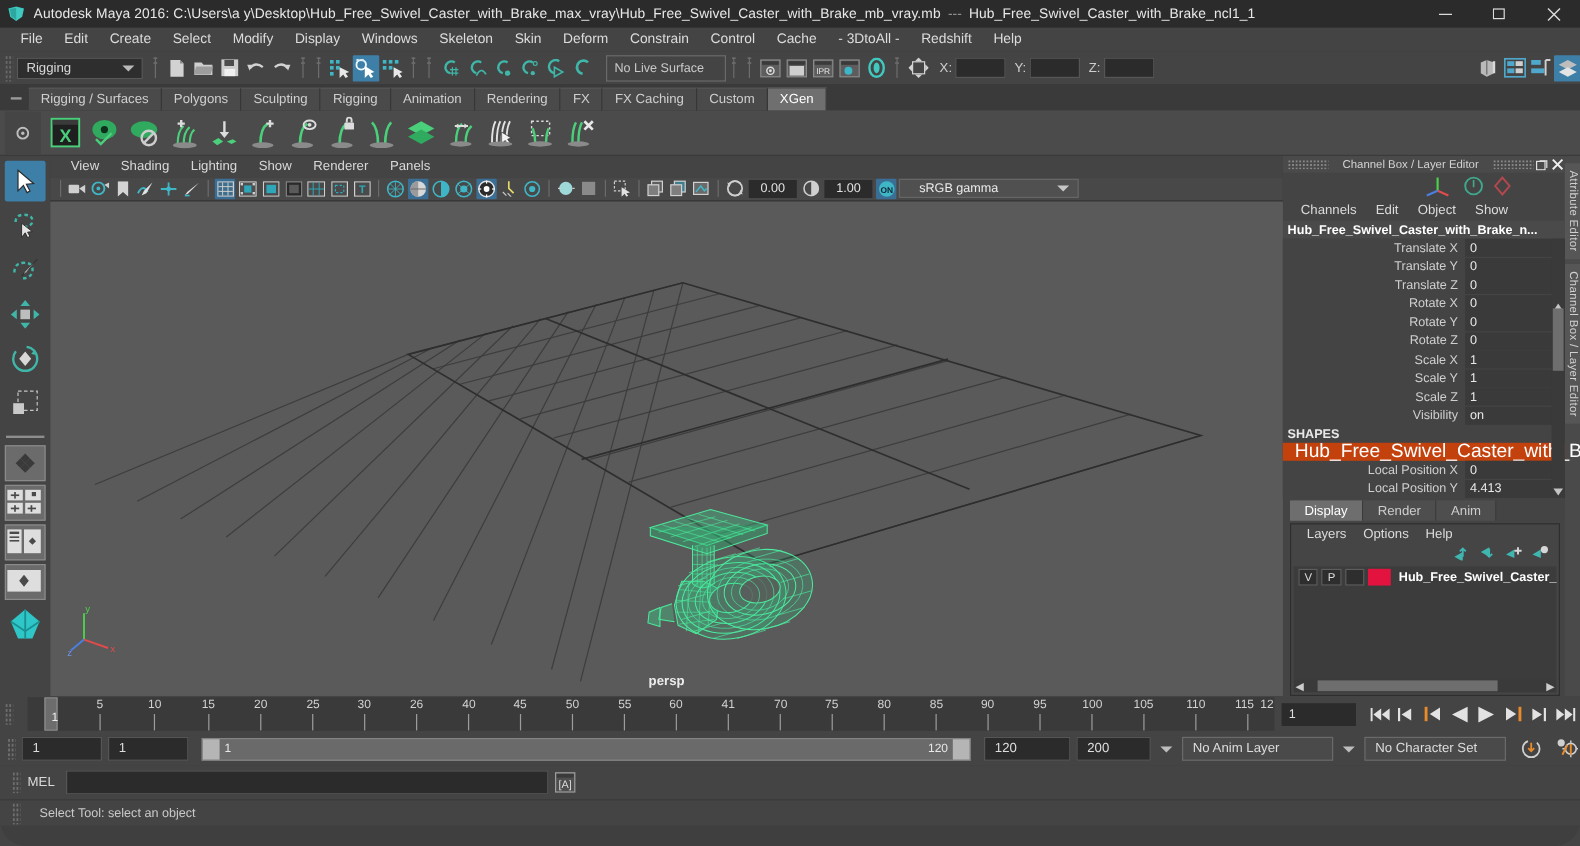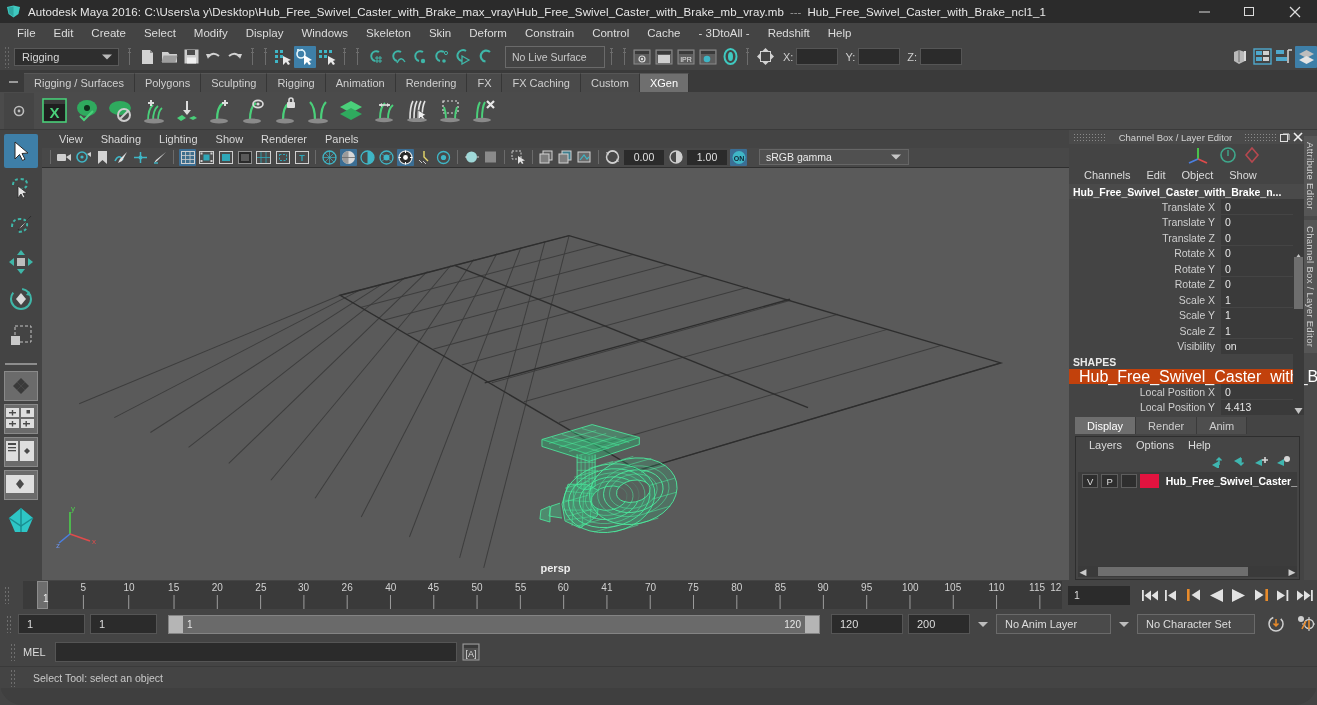--- a/index.html
+++ b/index.html
@@ -142,21 +142,21 @@
     flex:0 0 auto; margin: 0 1px; border-radius:1px;
   }
   .vbi.on { background: #3b6e94; }
   .vsep { width:1px; height:14px; background:#6b6b6b; margin:0 4px; flex:0 0 auto; }
   .num-fld {
     width: 40px; height: 15px; background:#2b2b2b; color:#e2e2e2; font-size:10.5px;
     display:flex; align-items:center; justify-content:center; margin: 0 2px; flex:0 0 auto;
   }
   .gamma-sel {
     width: 150px; height: 16px; background:#505050; border:1px solid #666; color:#eaeaea;
-    font-size:10.5px; display:flex; align-items:center; padding-left:6px; margin-left:11px;
+    font-size:10.5px; display:flex; align-items:center; padding-left:16px; margin-left:1px;
     position: relative; flex:0 0 auto;
   }
   .gamma-caret {
     position:absolute; right:7px; top:50%; transform:translateY(-50%);
     width:0;height:0;border-left:5px solid transparent;border-right:5px solid transparent;
     border-top:5px solid #c6c6c6;
   }
   .viewport {
     flex: 1 1 auto; position: relative; background: #5a5a5a; overflow: hidden;
   }
@@ -1506,21 +1506,21 @@
       <span class="rb-lbl">120</span>
       <span class="rb-handle"></span>
     </div>
     <div class="rng-fld" style="width:72px;margin-left:6px;">
       <span>120</span>
     </div>
     <div class="rng-fld" style="width:62px;">
       <span>200</span>
     </div>
     <span class="mini-caret"></span>
-    <div class="drop-fld" style="width:115px;">
+    <div class="drop-fld" style="width:126px;">
       <span>No Anim Layer</span>
     </div>
     <span class="mini-caret"></span>
     <div class="drop-fld" style="width:118px;">
       <span>No Character Set</span>
     </div>
     <span style="width:24px;display:flex;align-items:center;justify-content:center;margin-left:4px;">
       <svg width="18" height="18">
           <circle cx="9" cy="9" r="7" fill="none" stroke="#cfcfcf" stroke-width="1.5" stroke-dasharray="30 8"></circle>
           <path d="M9 4 v7 M6.5 8.5 L9 11 L11.5 8.5" stroke="#e98b2a" stroke-width="1.5" fill="none"></path>

